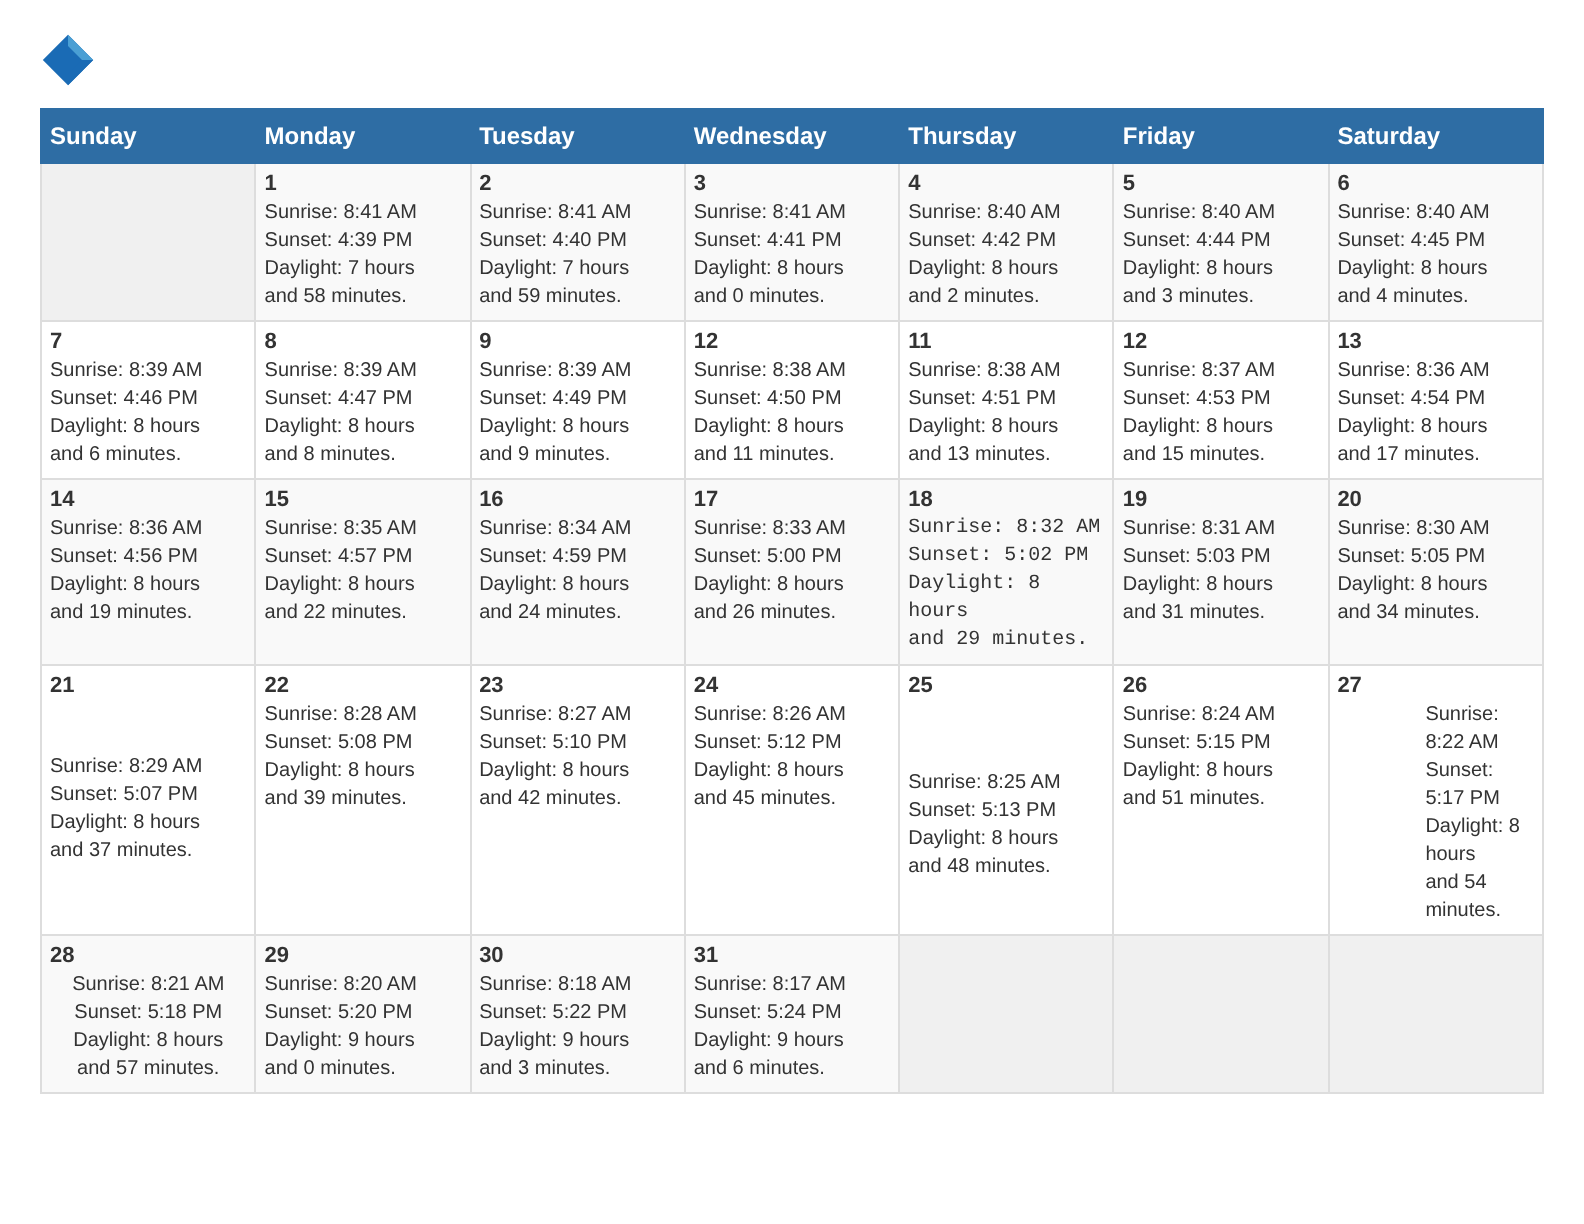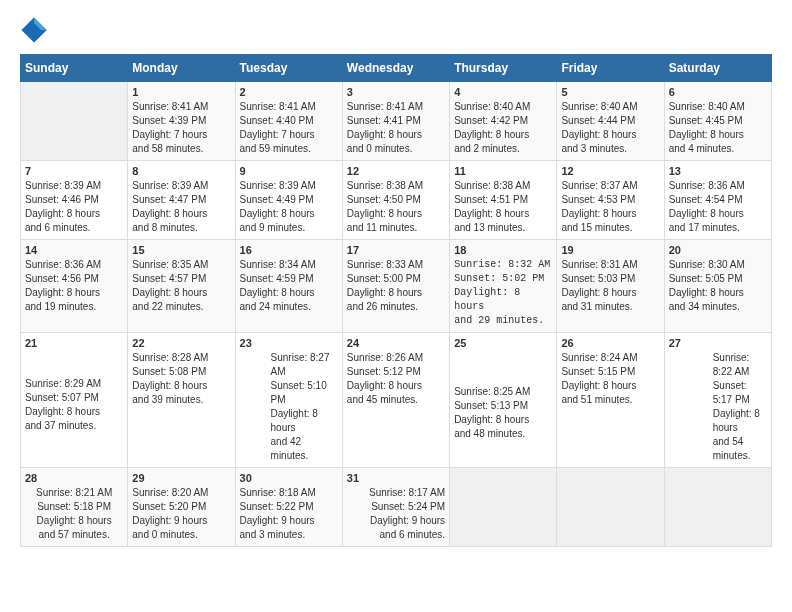--- a/index.html
+++ b/index.html
@@ -298,21 +298,21 @@
           </td>
           <td>
             <span class="day-number">22</span>
             <div class="day-info" style="white-space: pre-line;">Sunrise: 8:28 AM
 Sunset: 5:08 PM
 Daylight: 8 hours
 and 39 minutes.</div>
           </td>
           <td>
             <span class="day-number">23</span>
-            <div class="day-info" style="white-space: pre-line; margin-left: 31px;">Sunrise: 8:27 AM
+            <div class="day-info" style="white-space: pre-line;">Sunrise: 8:27 AM
 Sunset: 5:10 PM
 Daylight: 8 hours
 and 42 minutes.</div>
           </td>
           <td>
             <span class="day-number">24</span>
             <div class="day-info" style="white-space: pre-line;">Sunrise: 8:26 AM
 Sunset: 5:12 PM
 Daylight: 8 hours
 and 45 minutes.</div>
@@ -356,21 +356,21 @@
           </td>
           <td>
             <span class="day-number">30</span>
             <div class="day-info" style="white-space: pre-line;">Sunrise: 8:18 AM
 Sunset: 5:22 PM
 Daylight: 9 hours
 and 3 minutes.</div>
           </td>
           <td>
             <span class="day-number">31</span>
-            <div class="day-info" style="white-space: pre-line; text-align: right;">Sunrise: 8:17 AM
+            <div class="day-info" style="white-space: pre-line;">Sunrise: 8:17 AM
 Sunset: 5:24 PM
 Daylight: 9 hours
 and 6 minutes.</div>
           </td>
           <td class="empty-cell"></td>
           <td class="empty-cell"></td>
           <td class="empty-cell"></td>
         </tr>
       </tbody>
   </table>

